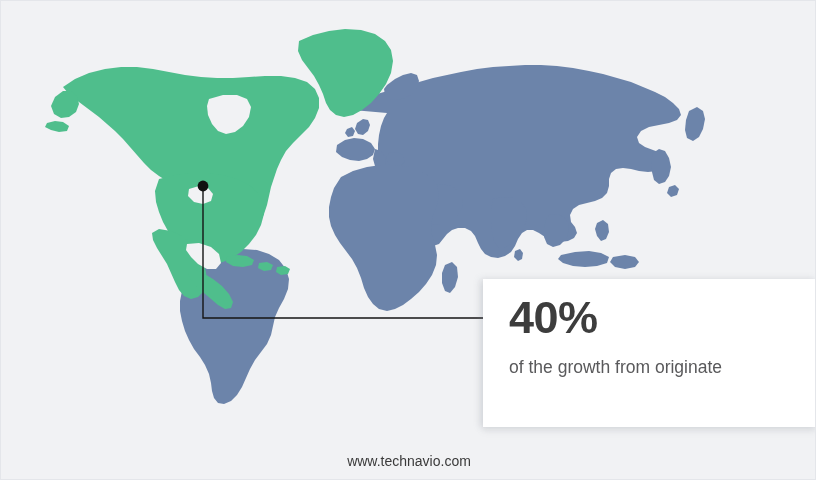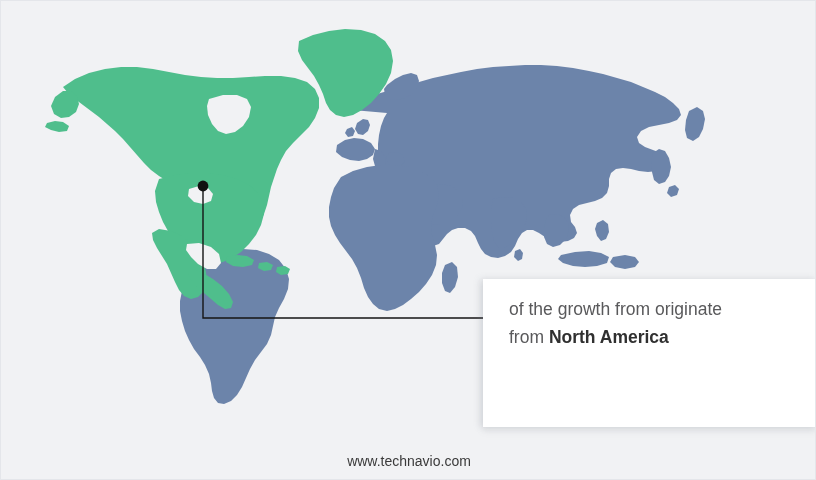--- a/index.html
+++ b/index.html
@@ -223,19 +223,19 @@
       </g>
     </svg>
   </div>
 
   <svg id="leader" viewBox="0 0 816 480">
     <polyline points="202,186 202,317 483,317" fill="none" stroke="#141414" stroke-width="1.4"></polyline>
     <circle cx="202" cy="185" r="5.4" fill="#111111"></circle>
   </svg>
 
   <div id="callout-card">
+    <div id="callout-stat">40%</div>
     <div class="callout-line">of the growth from originate</div>
-    <div class="callout-line"><span>from </span><b>North America</b></div>
   </div>
 
   <div id="footer-url">www.technavio.com</div>
 
 </div>
 
 </body></html>

